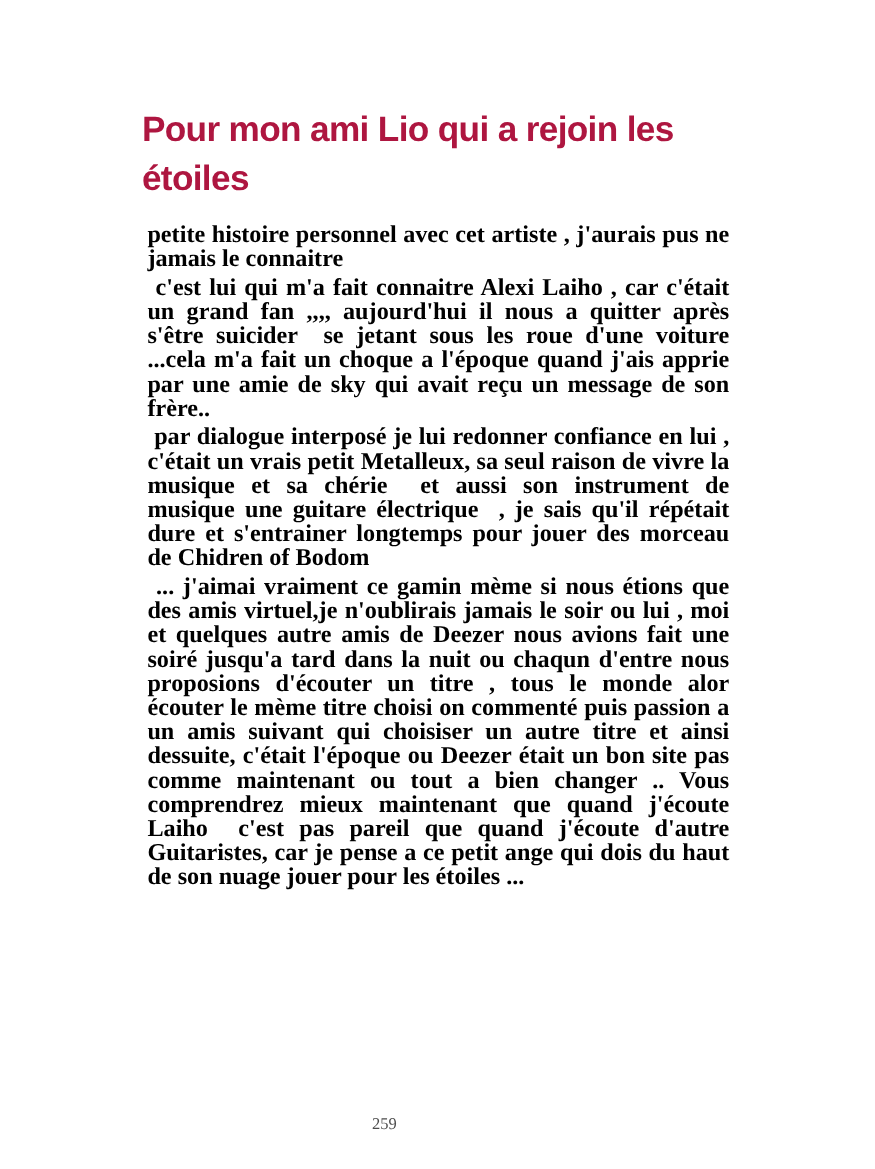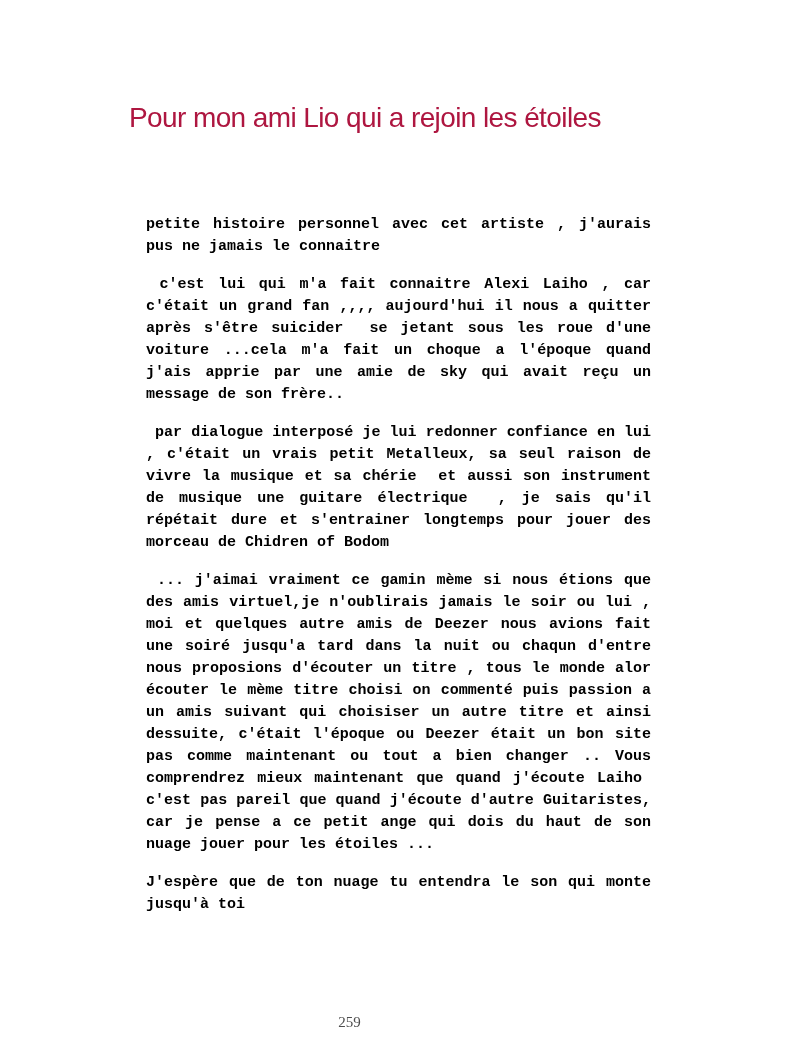--- a/index.html
+++ b/index.html
@@ -15,39 +15,39 @@
     overflow: hidden;
     font-family: "Liberation Serif", "DejaVu Serif", serif;
   }
   .article-title {
     position: absolute;
     left: 129px;
     top: 95px;
     width: 552px;
     margin: 0;
     font-family: "Liberation Sans", "DejaVu Sans", sans-serif;
-    font-weight: normal;
-    font-size: 28px;
+    font-weight: bold;
+    font-size: 32px;
     line-height: 45px;
     letter-spacing: -0.6px;
     color: #AE1640;
   }
   .article-body {
     position: absolute;
     left: 130px;
     top: 198px;
     width: 537px;
     color: #000000;
   }
   .article-body p {
-    margin: 16px;
+    margin: 4px;
     padding: 0;
-    font-family: Liberation Mono, monospace;
+    font-family: Liberation Serif, serif;
     font-weight: bold;
-    font-size: 15px;
+    font-size: 22px;
     line-height: 22px;
     text-align: justify;
   }
   .page-number {
     position: absolute;
     left: 0;
     top: 1014px;
     width: 699px;
     text-align: center;
     font-family: "Liberation Serif", "DejaVu Serif", serif;
@@ -60,17 +60,16 @@
 <body>
 
 <div class="page">
   <h1 class="article-title" style="color: rgb(174, 22, 64);">Pour mon ami Lio qui a rejoin les étoiles</h1>
 
   <div class="article-body" style="color: rgb(0, 0, 0);">
       <p>petite histoire personnel avec cet artiste , j'aurais pus ne jamais le connaitre</p>
       <p>&nbsp;c'est lui qui m'a fait connaitre Alexi Laiho , car c'était un grand fan ,,,, aujourd'hui il nous a quitter après s'être suicider&nbsp; se jetant sous les roue d'une voiture ...cela m'a fait un choque a l'époque quand j'ais apprie par une amie de sky qui avait reçu un message de son frère..</p>
       <p>&nbsp;par dialogue interposé je lui redonner confiance en lui , c'était un vrais petit Metalleux, sa seul raison de vivre la musique et sa chérie&nbsp; et aussi son instrument de musique une guitare électrique&nbsp; , je sais qu'il répétait dure et s'entrainer longtemps pour jouer des morceau de Chidren of Bodom</p>
       <p>&nbsp;... j'aimai vraiment ce gamin mème si nous étions que des amis virtuel,je n'oublirais jamais le soir ou lui , moi et quelques autre amis de Deezer nous avions fait une soiré jusqu'a tard dans la nuit ou chaqun d'entre nous proposions d'écouter un titre , tous le monde alor écouter le mème titre choisi on commenté puis passion a un amis suivant qui choisiser un autre titre et ainsi dessuite, c'était l'époque ou Deezer était un bon site pas comme maintenant ou tout a bien changer .. Vous comprendrez mieux maintenant que quand j'écoute Laiho&nbsp; c'est pas pareil que quand j'écoute d'autre Guitaristes, car je pense a ce petit ange qui dois du haut de son nuage jouer pour les étoiles ...</p>
-      <p>J'espère que de ton nuage tu entendra le son qui monte jusqu'à toi</p>
     </div>
 
   <div class="page-number">259</div>
 </div>
 
 </body></html>

